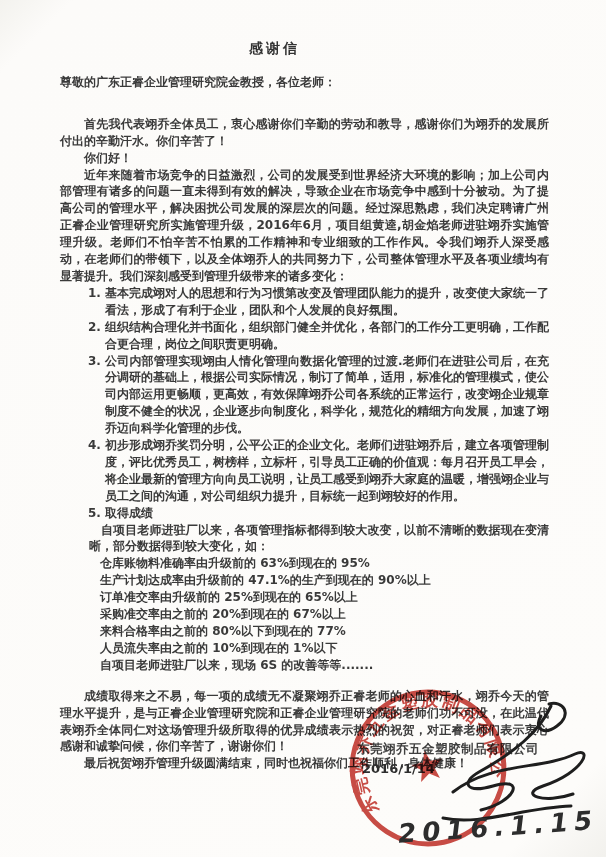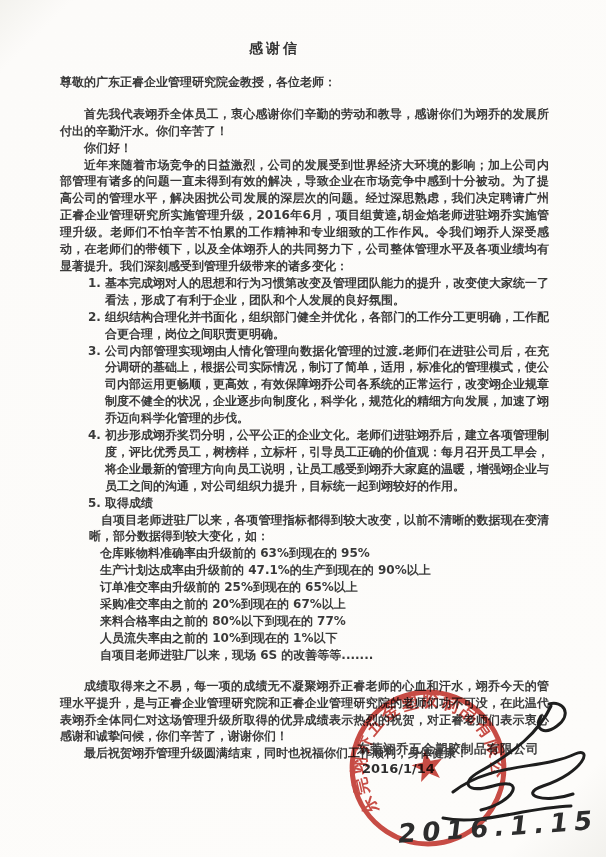--- a/index.html
+++ b/index.html
@@ -5,21 +5,21 @@
   html,body{margin:0;padding:0;background:#e8e8e8;}
   .page{
     position:relative;width:606px;height:857px;overflow:hidden;
     background:linear-gradient(135deg,#f3f2ee 0%,#fcfbf9 5%,#fdfcfa 93%,#f2f1ed 100%);
     font-family:"DejaVu Sans","Liberation Sans",sans-serif;
     color:#3a3a3a;font-weight:700;font-size:12px;line-height:16.9px;
     box-shadow:0 0 6px rgba(0,0,0,.25);
   }
   .content{padding:40px 57px 0 60px;text-align:justify;}
   .title{text-align:center;font-size:14px;letter-spacing:3px;transform:translateX(-30px);margin-bottom:17px;color:#333;}
-  .salutation{margin-bottom:15px;}
+  .salutation{margin-bottom:25px;}
   .indent{text-indent:2em;}
   .list{margin-left:28px;}
   .list-item{display:flex;}
   .num{width:17px;flex:none;}
   .li-text{flex:1;text-align:justify;}
   .ach-intro{margin-left:29px;text-indent:1em;}
   .stats{margin-left:40px;}
   .closing{margin-top:14px;text-indent:2em;}
   .final{text-indent:2em;}
   .sign-company{position:absolute;left:357px;top:741px;font-size:12.5px;letter-spacing:.5px;color:#3f3f3f;}

